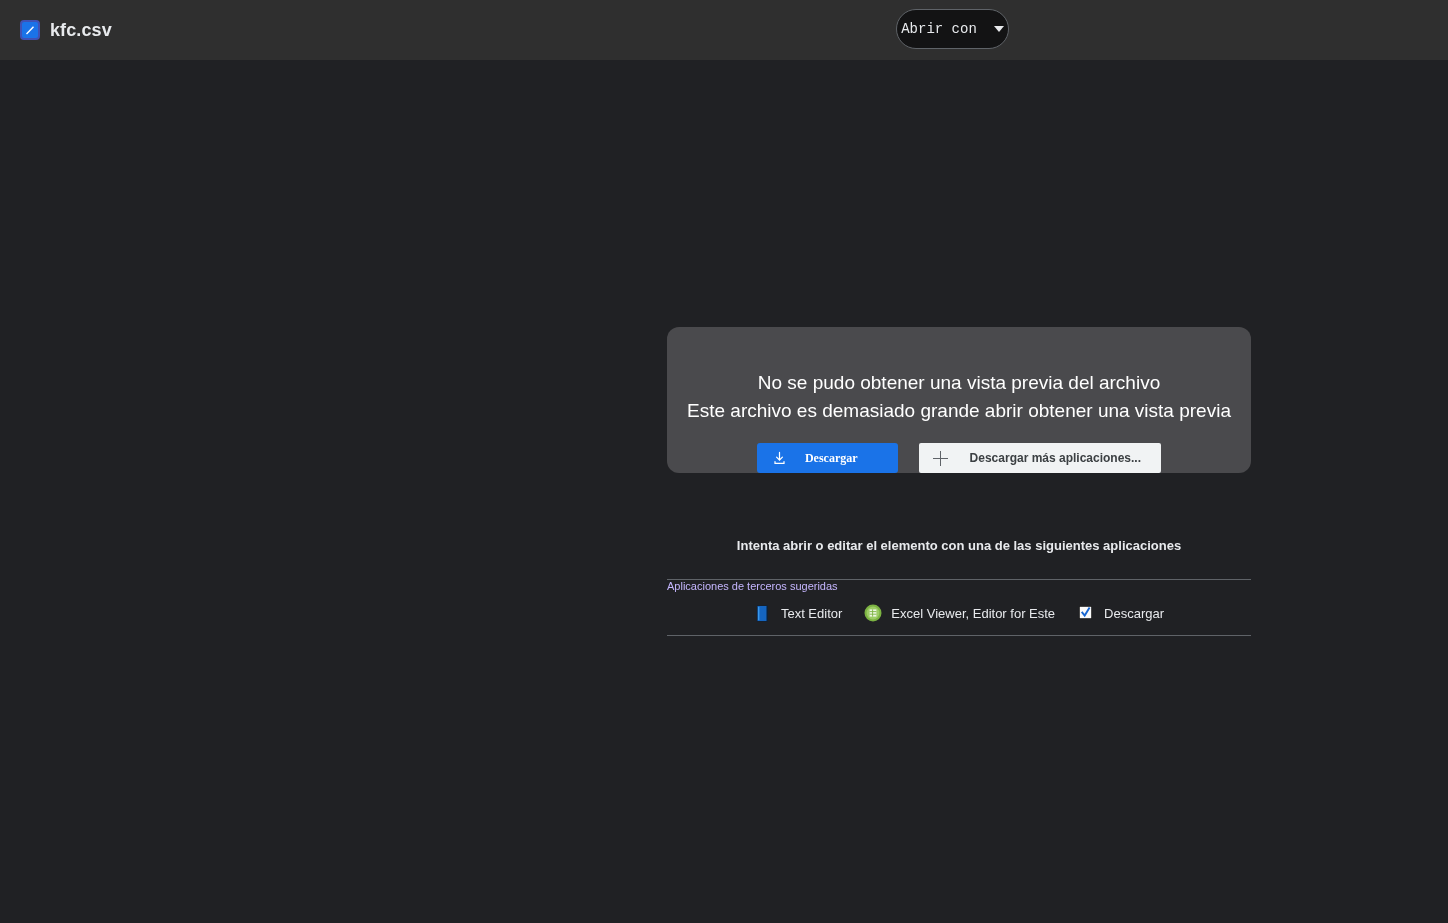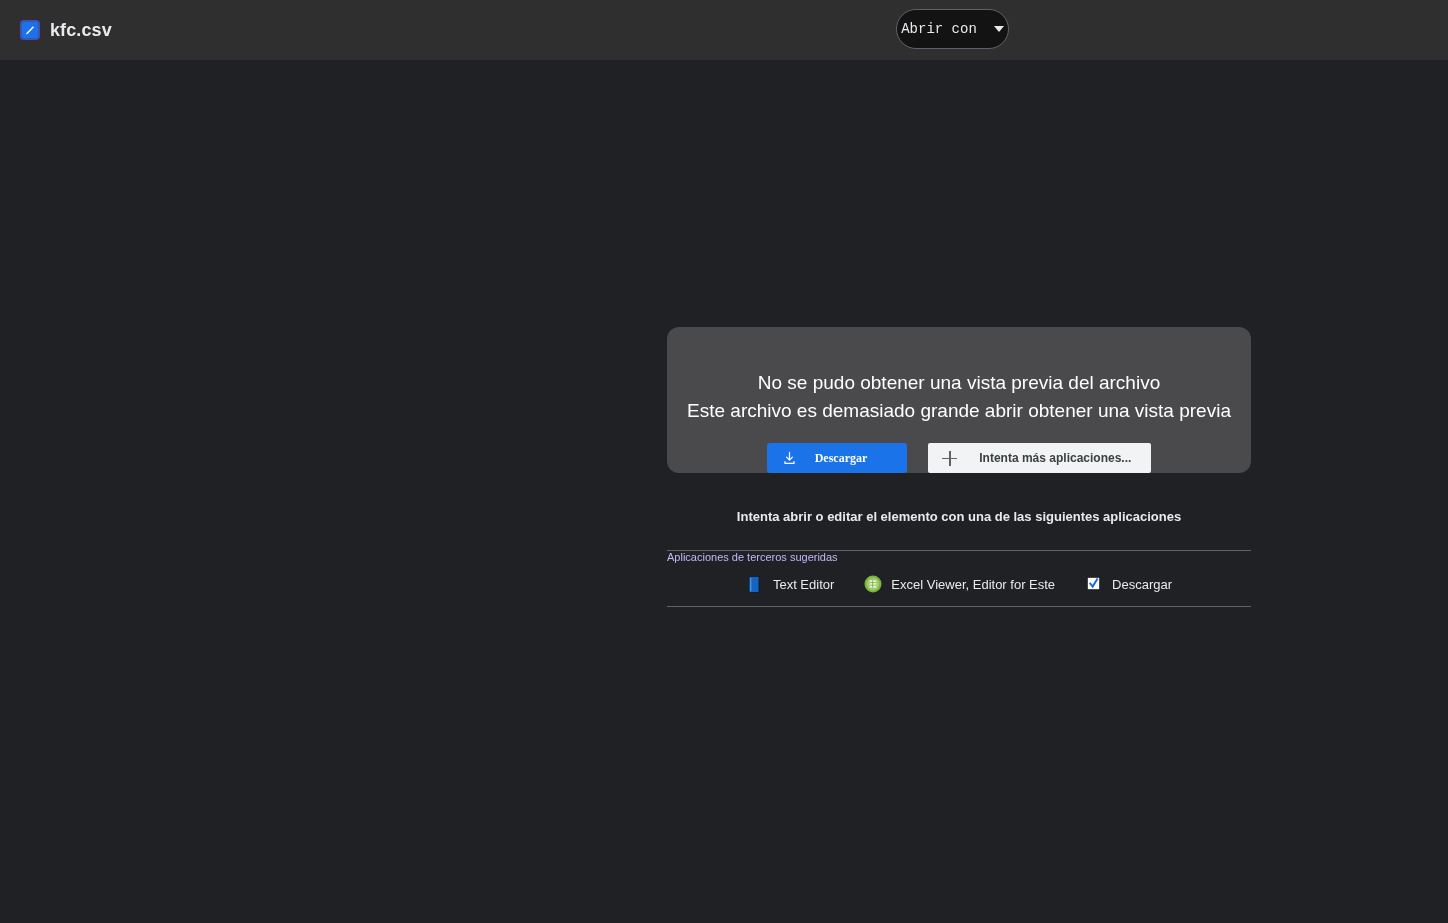--- a/index.html
+++ b/index.html
@@ -167,21 +167,21 @@
     left: 7px; top: 0; width: 1.5px; height: 15px;
   }
   .plus-icon::after {
     top: 7px; left: 0; height: 1.5px; width: 15px;
   }
 
   
   .apps-section {
     position: absolute;
     left: 667px;
-    top: 389px;     
+    top: 418px;     
     width: 584px;
   }
   .apps-hint {
     text-align: center;
     font-size: 13px;
     font-weight: bold;
     color: #e8eaed;
     margin-top: 60px;
     white-space: nowrap;
   }
@@ -195,21 +195,21 @@
     font-size: 11px;
     color: #c4b5fd;
     margin-top: 0;
     text-align: left;
     white-space: nowrap;
   }
   .apps-row {
     display: flex;
     align-items: center;
     justify-content: center;
-    gap: 12px;
+    gap: 4px;
     margin-top: 9px;
   }
   .app-item {
     display: flex;
     align-items: center;
     gap: 9px;
     cursor: pointer;
     padding: 3px 9px;
     border-radius: 4px;
   }
@@ -264,21 +264,21 @@
           <svg width="15" height="15" viewBox="0 0 16 16" aria-hidden="true">
             <path d="M8 1.5 L8 9.2 M8 9.8 L4.9 6.6 M8 9.8 L11.1 6.6" stroke="#ffffff" stroke-width="1.3" fill="none" stroke-linecap="round"></path>
             <path d="M3.2 11.2 L3.2 13.3 L12.8 13.3 L12.8 11.2" stroke="#ffffff" stroke-width="1.3" fill="none" stroke-linecap="round"></path>
           </svg>
         </span>
         <span>Descargar</span>
       </button>
 
       <button class="btn-connect">
         <span class="plus-icon"></span>
-        <span>Intenta más aplicaciones...</span>
+        <span>Descargar más aplicaciones...</span>
       </button>
     </div>
   </div>
 
   <div class="apps-section">
     <div class="apps-hint">Intenta abrir o editar el elemento con una de las siguientes aplicaciones</div>
     <div class="divider"></div>
     <div class="third-party-label">Aplicaciones de terceros sugeridas</div>
 
     <div class="apps-row">

